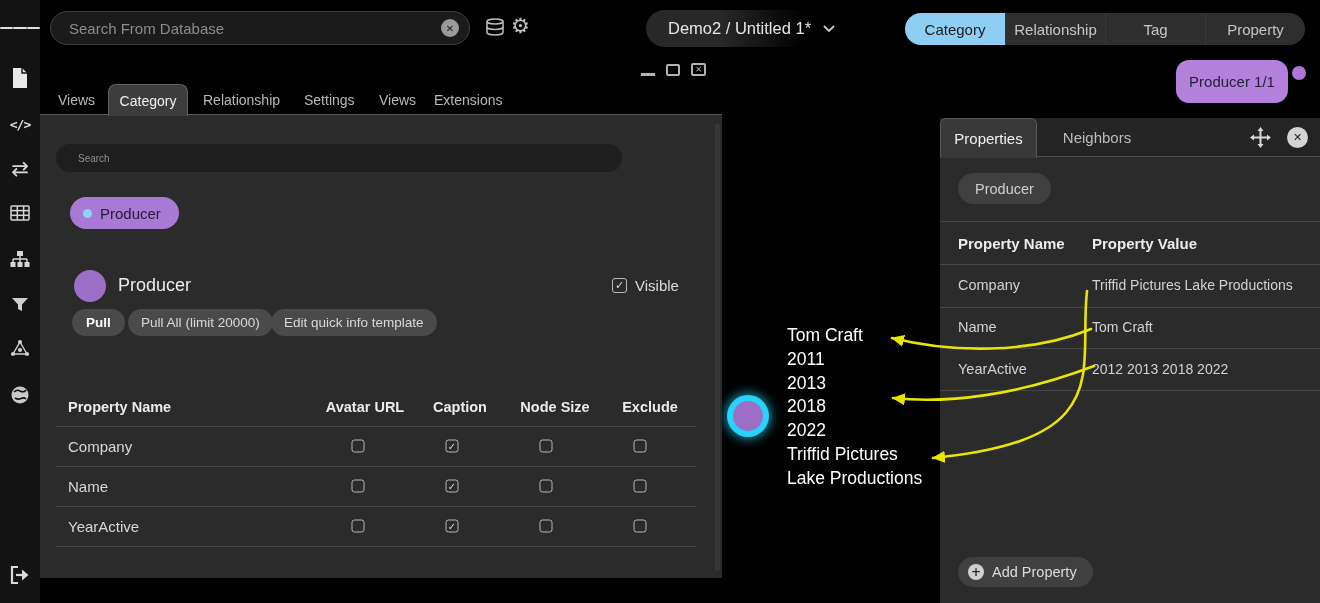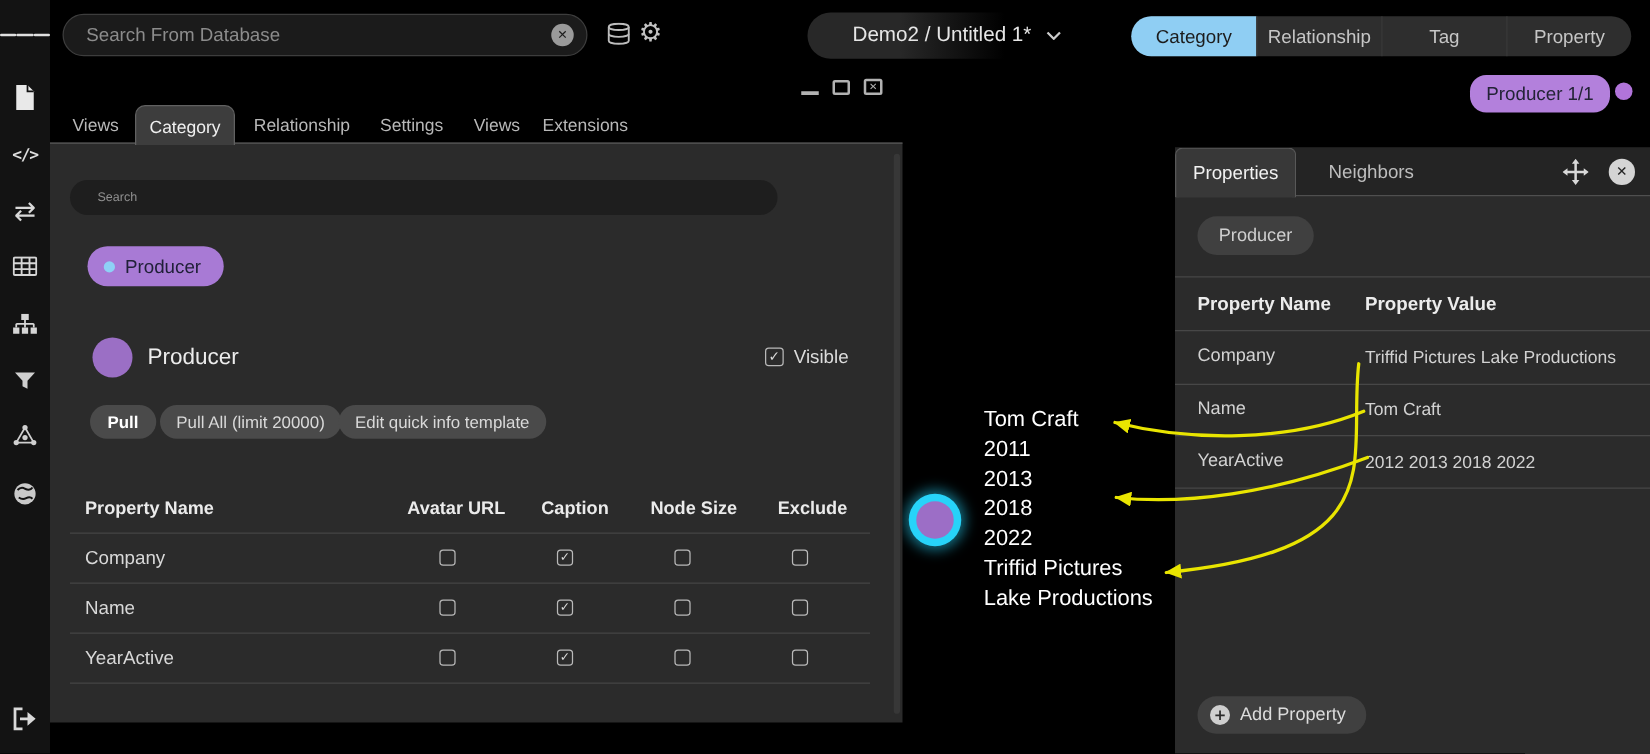--- a/index.html
+++ b/index.html
@@ -18,33 +18,33 @@
   .db-search { position:absolute; left:50px; top:11px; width:420px; height:34px; border:1px solid #3d3d3d; border-radius:17px; background:#1b1b1b; display:flex; align-items:center; z-index:6; }
   .db-search input { flex:1; background:transparent; border:none; outline:none; color:#ddd; font-size:15px; padding-left:18px; font-family:"Liberation Sans",sans-serif; }
   .db-search input::placeholder { color:#8c8c8c; }
   .clear-btn { width:18px; height:18px; margin-right:10px; border-radius:50%; background:#9a9a9a; color:#1d1d1d; font-size:10px; font-weight:bold; display:flex; align-items:center; justify-content:center; cursor:pointer; font-family:"DejaVu Sans",sans-serif; }
   .top-ic { position:absolute; top:18px; cursor:pointer; z-index:6; }
   .gear-ic { font-family:"DejaVu Sans", sans-serif; font-size:21px; color:#c2c2c2; line-height:1; }
 
   
   .title-pill { position:absolute; left:646px; top:10px; width:232px; height:37px; border-radius:19px;
     background:linear-gradient(90deg,#282828 0%,#282828 32%,#000 68%); display:flex; align-items:center; padding-left:22px; cursor:pointer; z-index:6; }
-  .title-pill .ttl { color:#e6e6e6; font-size:16.5px;margin-left:14px; }
+  .title-pill .ttl { color:#e6e6e6; font-size:16.5px; }
   .title-pill svg { margin-left:12px; }
   .winctl { position:absolute; top:62px; display:flex; align-items:center; gap:11px; z-index:6; left:641px; }
   .wmin { width:14px; height:3px; background:#b2b2b2; margin-top:10px; cursor:pointer; }
   .wmax { width:14px; height:12px; border:2px solid #b2b2b2; border-radius:2px; margin-top:2px; cursor:pointer; }
   .wclose { width:15px; height:13px; border:2px solid #b2b2b2; border-radius:2px; margin-top:1px; color:#b2b2b2; font-size:8px; font-weight:bold; display:flex; align-items:center; justify-content:center; cursor:pointer; font-family:"DejaVu Sans",sans-serif; }
 
   
   .segwrap { position:absolute; left:905px; top:13px; width:400px; height:32px; background:#2e2e2e; border-radius:16px; display:flex; z-index:6; }
   .seg { width:100px; height:32px; display:flex; align-items:center; justify-content:center; color:#c6c6c6; font-size:15px; cursor:pointer; }
   .seg + .seg { border-left:1px solid #383838; }
   .seg.sel { background:#8fcef3; border-radius:16px 0 0 16px; color:#1c1c1c; border-left:none; }
-  .sel-badge { position:absolute; left:1176px; top:60px; width:112px; height:30px; background:#b380dc; border-radius:13px; color:#232336; font-size:15px; display:flex; align-items:center; justify-content:center; cursor:pointer; z-index:6; }
+  .sel-badge { position:absolute; left:1176px; top:60px; width:112px; height:43px; background:#b380dc; border-radius:13px; color:#232336; font-size:15px; display:flex; align-items:center; justify-content:center; cursor:pointer; z-index:6; }
   .sel-dot { position:absolute; left:1292px; top:66px; width:14px; height:14px; border-radius:50%; background:#b174da; z-index:6; }
 
   
   .mtabs { position:absolute; left:40px; top:84px; height:31px; z-index:4; }
   .mtab { position:absolute; top:0; height:31px; display:flex; align-items:center; color:#b8b8b8; font-size:14px; cursor:pointer; }
   .mtab.sel { background:#3d3d3d; border:1px solid #616161; border-bottom:none; border-radius:8px 8px 0 0; color:#f0f0f0; justify-content:center; height:32px; z-index:5; }
 
   
   .panel { position:absolute; left:40px; top:114px; width:682px; height:464px; background:#2b2b2b; border-top:1px solid #595959; z-index:3; }
   .p-search { position:absolute; left:16px; top:29px; width:566px; height:28px; border-radius:14px; background:#1e1e1e; display:flex; align-items:center; }
@@ -53,21 +53,21 @@
   .chip { position:absolute; left:30px; top:82px; height:32px; border-radius:16px; background:#a87ad5; display:inline-flex; align-items:center; padding:0 18px 0 13px; cursor:pointer; }
   .chip .dot { width:9px; height:9px; border-radius:50%; background:#8ed1f6; margin-right:8px; }
   .chip .clabel { color:#202038; font-size:15px; }
   .avatar { position:absolute; left:34px; top:155px; width:32px; height:32px; border-radius:50%; background:#9b6fc5; }
   .sec-title { position:absolute; left:78px; top:160px; color:#ececec; font-size:18px; }
   .visible-ctl { position:absolute; left:572px; top:162px; display:flex; align-items:center; gap:8px; cursor:pointer; }
   .visible-ctl .vlabel { color:#dcdcdc; font-size:15px; }
   .cb { width:13px; height:13px; border:1.6px solid #b9b9b9; border-radius:3px; display:inline-flex; align-items:center; justify-content:center;
         color:#d9d9d9; font-size:10px; font-weight:bold; font-family:"DejaVu Sans",sans-serif; line-height:1; cursor:pointer; }
   .cb.big { width:15px; height:15px; font-size:11px; }
-  .btn { position:absolute; top:209px; height:27px; border-radius:13.5px; background:#4a4a4a; display:inline-flex; align-items:center; padding:0 13px; color:#d9d9d9; font-size:13.5px; cursor:pointer; white-space:nowrap; }
+  .btn { position:absolute; top:194px; height:27px; border-radius:13.5px; background:#4a4a4a; display:inline-flex; align-items:center; padding:0 13px; color:#d9d9d9; font-size:13.5px; cursor:pointer; white-space:nowrap; }
   .btn.bold { font-weight:bold; color:#fff; padding:0 14px; }
   .btn .ital { margin-left:4px; }
   .th { position:absolute; color:#ebebeb; font-size:14.5px; font-weight:bold; }
   .colc { transform:translateX(-50%); }
   .hr { position:absolute; left:16px; width:640px; height:1px; background:#454545; }
   .rowname { position:absolute; left:28px; color:#d8d8d8; font-size:15px; }
   .rcb { position:absolute; transform:translate(-50%,-50%); }
   .p-scroll { position:absolute; right:2px; top:8px; width:5px; height:448px; background:#373737; border-radius:3px; cursor:pointer; }
 
   

